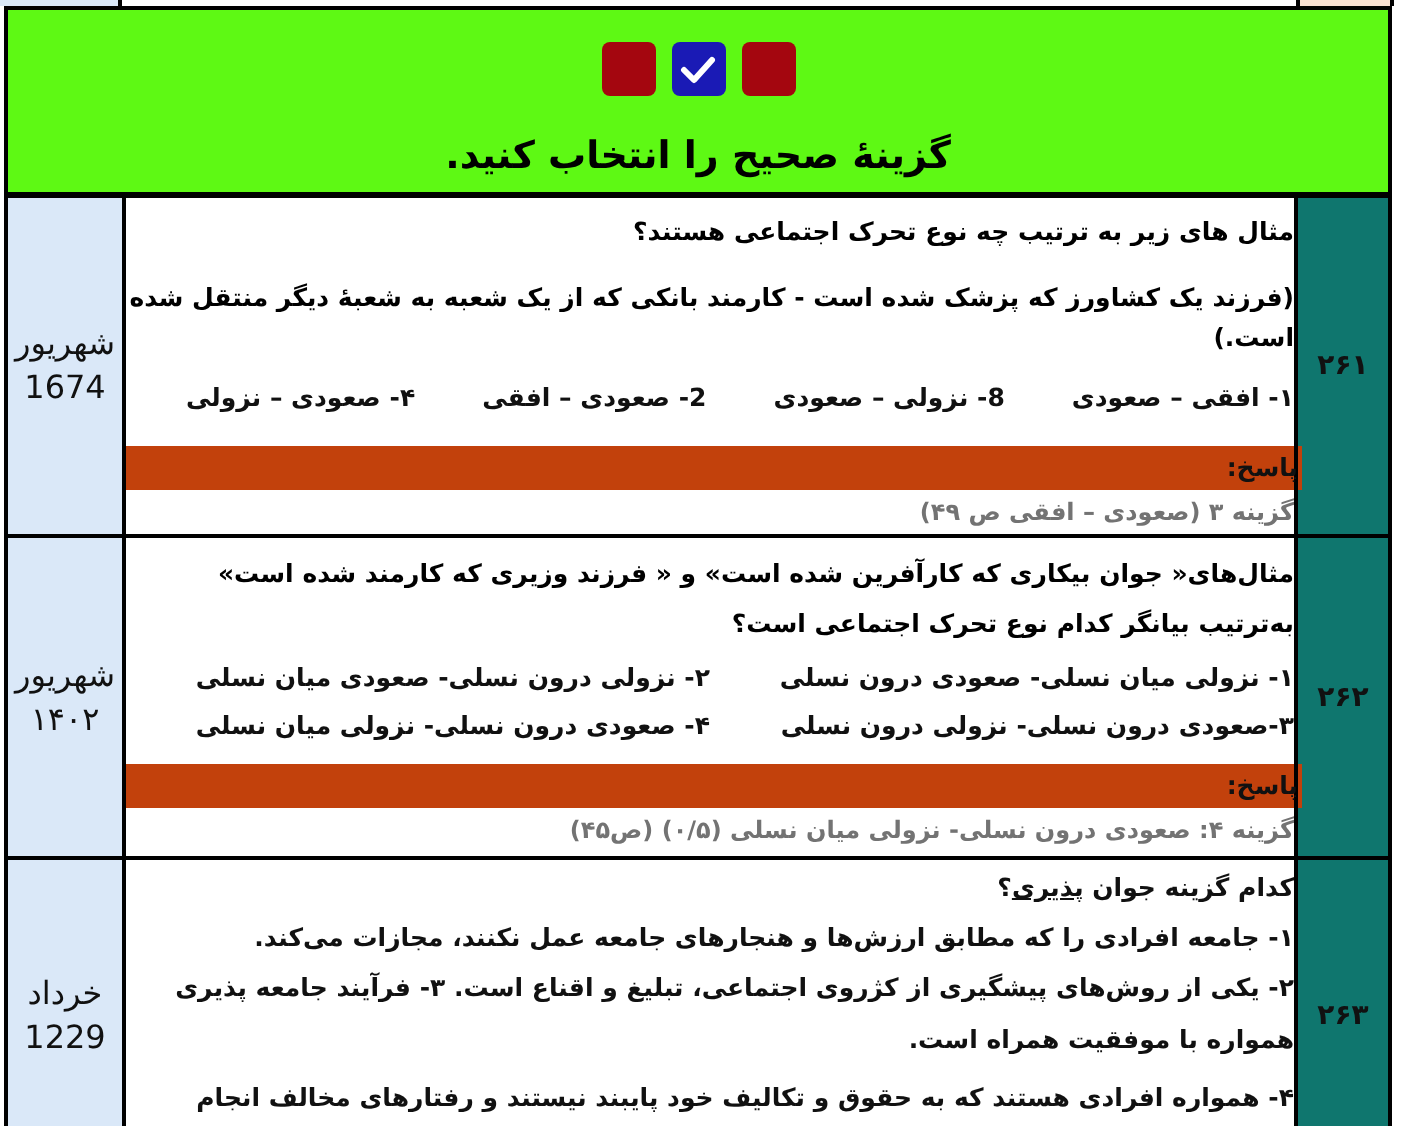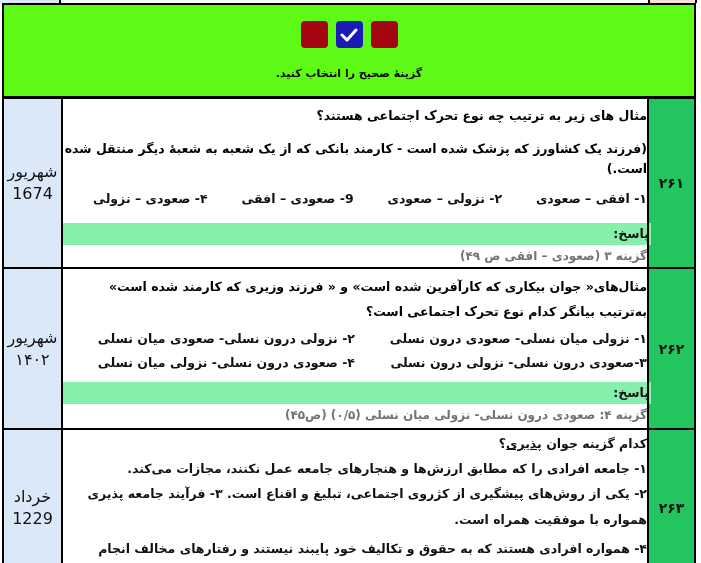--- a/index.html
+++ b/index.html
@@ -15,35 +15,35 @@
 
   .banner {
     position: absolute; left: 2px; top: 3px; width: 694px; height: 95px;
     background: #5ef914; border: 2px solid #000; box-sizing: border-box;
   }
   .banner .boxes { position: absolute; top: 16px; left: 0; right: 0; display: flex; justify-content: center; gap: 8px; }
   .banner .box { width: 27px; height: 27px; border-radius: 4px; background: #a4060f; display: flex; align-items: center; justify-content: center; }
   .banner .box.checked { background: #1a1ab5; }
   .banner .instr {
     position: absolute; top: 62px; left: 0; right: 0; text-align: center;
-    direction: rtl; font-weight: bold; font-size: 11px; color: #000;
+    direction: rtl; font-weight: bold; font-size: 19px; color: #000;
   }
 
   table.qtable {
     position: absolute; left: 2px; top: 97px;
     border-collapse: collapse; width: 694px; direction: rtl; table-layout: fixed;
   }
   table.qtable td { border: 2px solid #000; vertical-align: middle; padding: 0; }
-  td.num { width: 45px; background: #22c55e; text-align: center; font-weight: bold; font-size: 14px; }
+  td.num { width: 45px; background: #0f766e; text-align: center; font-weight: bold; font-size: 14px; }
   td.date { width: 57px; background: #dae8f8; text-align: center; font-size: 16px; line-height: 22px; }
   td.content { background: #fff; vertical-align: top; padding: 0 4px 0 5px; margin-left: 40px; }
   .q { direction: rtl; text-align: right; font-weight: bold; font-size: 12.5px; line-height: 20px; color: #000; }
   .opts { display: flex; direction: rtl; justify-content: space-between; font-weight: bold; font-size: 12.5px; padding-left: 30px; }
   .opts2 { display: grid; grid-template-columns: 1fr 1fr; direction: rtl; font-weight: bold; font-size: 12.5px; line-height: 24px; }
-  .ans-label { background: #86efac; direction: rtl; text-align: right; font-weight: bold; font-size: 12.5px; height: 22px; line-height: 22px; padding-right: 2px; margin-right: -4px; }
+  .ans-label { background: #c2410c; direction: rtl; text-align: right; font-weight: bold; font-size: 12.5px; height: 22px; line-height: 22px; padding-right: 2px; margin-right: -4px; }
   .ans-text { direction: rtl; text-align: right; font-weight: bold; font-size: 12px; color: #737373; line-height: 22px; }
   .underline { text-decoration: underline; }
   .p { direction: rtl; text-align: right; font-weight: bold; font-size: 12.5px; line-height: 25px; }
 </style>
 </head>
 <body>
 
 <div class="top-strip">
   <div class="c-left"></div>
   <div class="c-right"></div>
@@ -66,22 +66,22 @@
 <table class="qtable">
 
   <tbody>
       <tr style="height:170px">
     <td class="num">۲۶۱</td>
     <td class="content">
       <div class="q" style="margin-top:6px">مثال های زیر به ترتیب چه نوع تحرک اجتماعی هستند؟</div>
       <div class="q" style="margin-top:13px">(فرزند یک کشاورز که پزشک شده است - کارمند بانکی که از یک شعبه به شعبهٔ دیگر منتقل شده است.)</div>
       <div class="opts" style="margin-top:12px">
         <span>۱- افقی – صعودی</span>
-        <span>۲- نزولی – صعودی</span>
-        <span>9- صعودی – افقی</span>
+        <span>8- نزولی – صعودی</span>
+        <span>2- صعودی – افقی</span>
         <span>۴- صعودی – نزولی</span>
       </div>
       <div class="ans-label" style="margin-top:17px">پاسخ:</div>
       <div class="ans-text">گزینه ۳ (صعودی – افقی ص ۴۹)</div>
     </td>
     <td class="date">
       <div>شهریور</div>
       <div>1674</div>
     </td>
   </tr>

